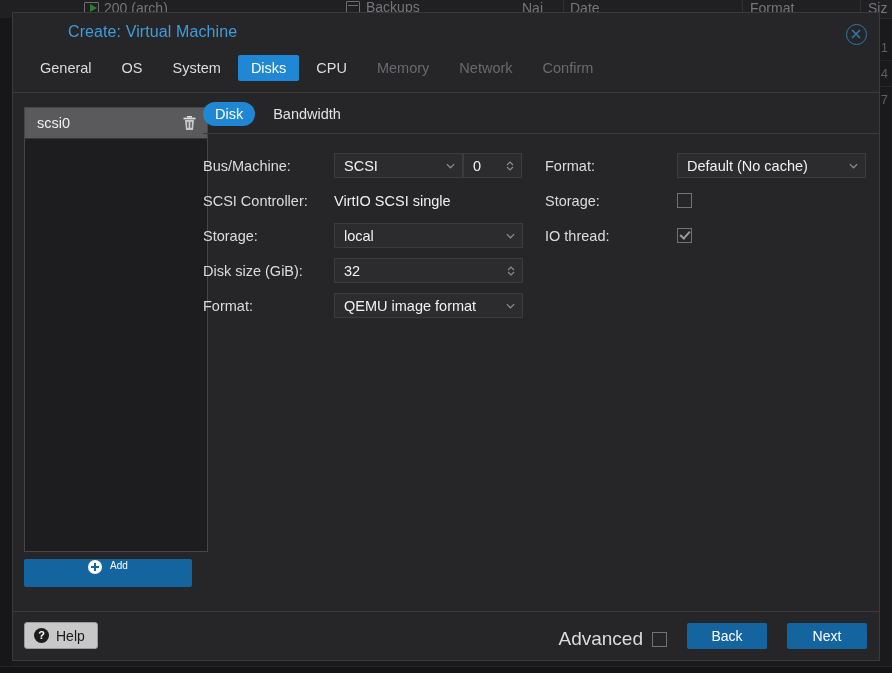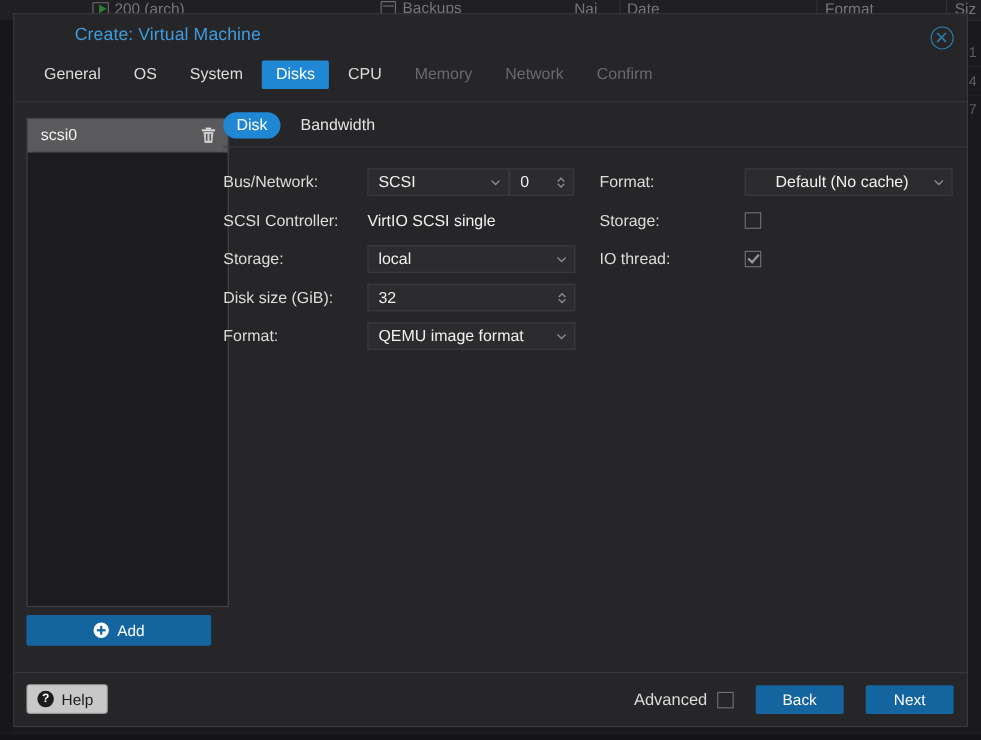--- a/index.html
+++ b/index.html
@@ -233,24 +233,23 @@
   .add-btn {
     position: absolute;
     left: 11px;
     top: 466px;
     width: 168px;
     height: 28px;
     background: #1464a0;
     border: none;
     border-radius: 2px;
     color: #ffffff;
-    font-size: 14px;
+    font-size: 10px;
     font-family: "Liberation Sans", sans-serif;
     display: flex;
-    align-items: center;
     justify-content: center;
     gap: 8px;
     cursor: pointer;
   }
   .plus-icon {
     width: 14px; height: 14px;
     border-radius: 50%;
     background: #ffffff;
     position: relative;
     flex: 0 0 auto;
@@ -336,21 +335,21 @@
     font-size: 14.5px;
     color: #f0f0f0;
     padding: 0 6px 0 9px;
     cursor: pointer;
     position: relative;
   }
   .field .val { flex: 1 1 auto; white-space: nowrap; overflow: hidden; }
   .field.w-combo { width: 129px; }
   .field.w-num   { width: 59px; justify-content: space-between; }
   .field.w-wide  { width: 189px; }
-  .field.w-cache { width: 189px; text-align: center; }
+  .field.w-cache { width: 189px; }
   .plain-val {
     font-size: 14.5px;
     color: #f0f0f0;
   }
 
   .chev {
     width: 11px; height: 11px;
     flex: 0 0 auto;
     margin-left: 4px;
   }
@@ -420,21 +419,21 @@
   }
   .adv-wrap {
     position: absolute;
     right: 212px;
     top: 16px;
     display: flex;
     align-items: center;
     gap: 9px;
   }
   .adv-label {
-    font-size: 15px;
+    font-size: 19px;
     color: #dcdcdc;
   }
   .nav-btn {
     position: absolute;
     top: 11px;
     height: 26px;
     width: 80px;
     background: #1464a0;
     border: none;
     border-radius: 2px;
@@ -538,21 +537,21 @@
         <div class="subtab active">Disk</div>
         <div class="subtab">Bandwidth</div>
       </div>
       <div class="subtab-sep"></div>
 
       <div class="form-grid">
 
         <div class="col-left">
 
           <div class="frow">
-            <div class="flabel">Bus/Network:</div>
+            <div class="flabel">Bus/Machine:</div>
             <div class="field w-combo">
               <span class="val">SCSI</span>
               <svg class="chev" viewBox="0 0 12 12">
                   <path d="M2 4.5 L6 8.5 L10 4.5" stroke="#8d8d91" stroke-width="1.3" fill="none"></path>
                 </svg>
             </div>
             <div class="field w-num">
               <span class="val">0</span>
               <svg class="spin" viewBox="0 0 10 14">
                 <path d="M2 6 L5 3 L8 6" stroke="#8d8d91" stroke-width="1.2" fill="none"></path>

